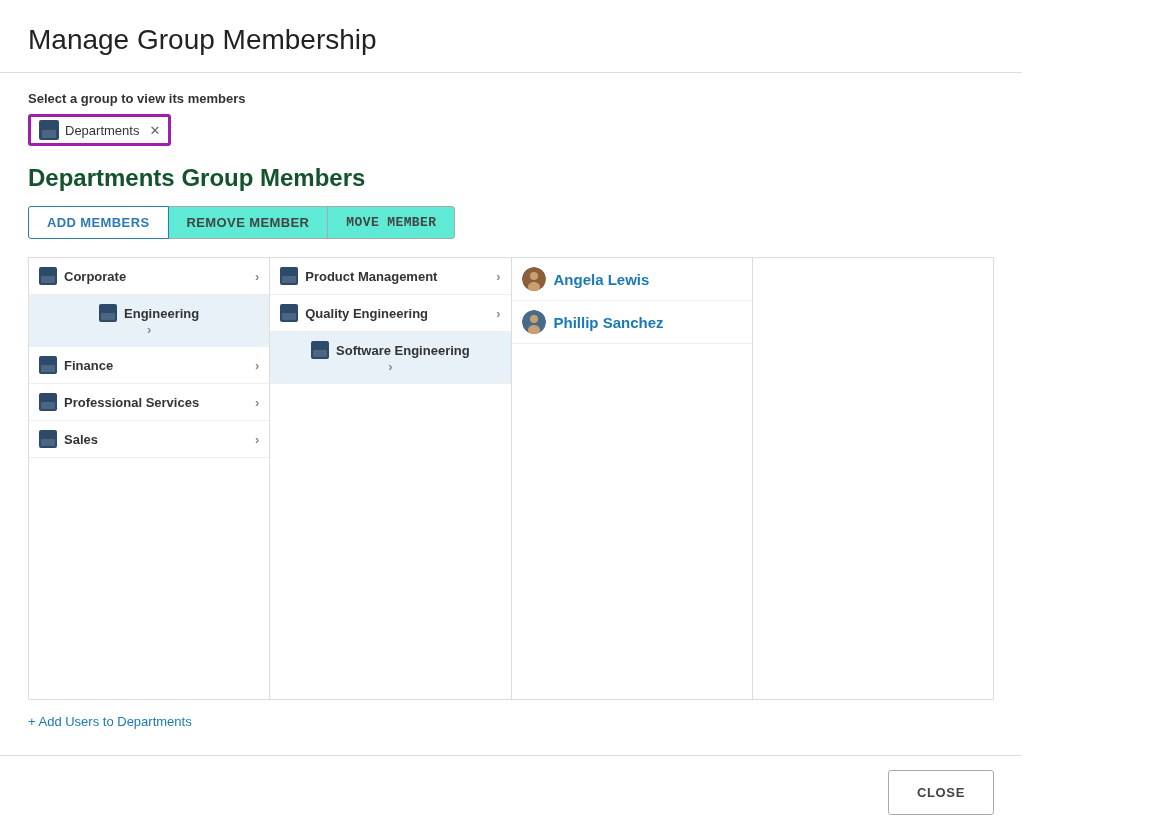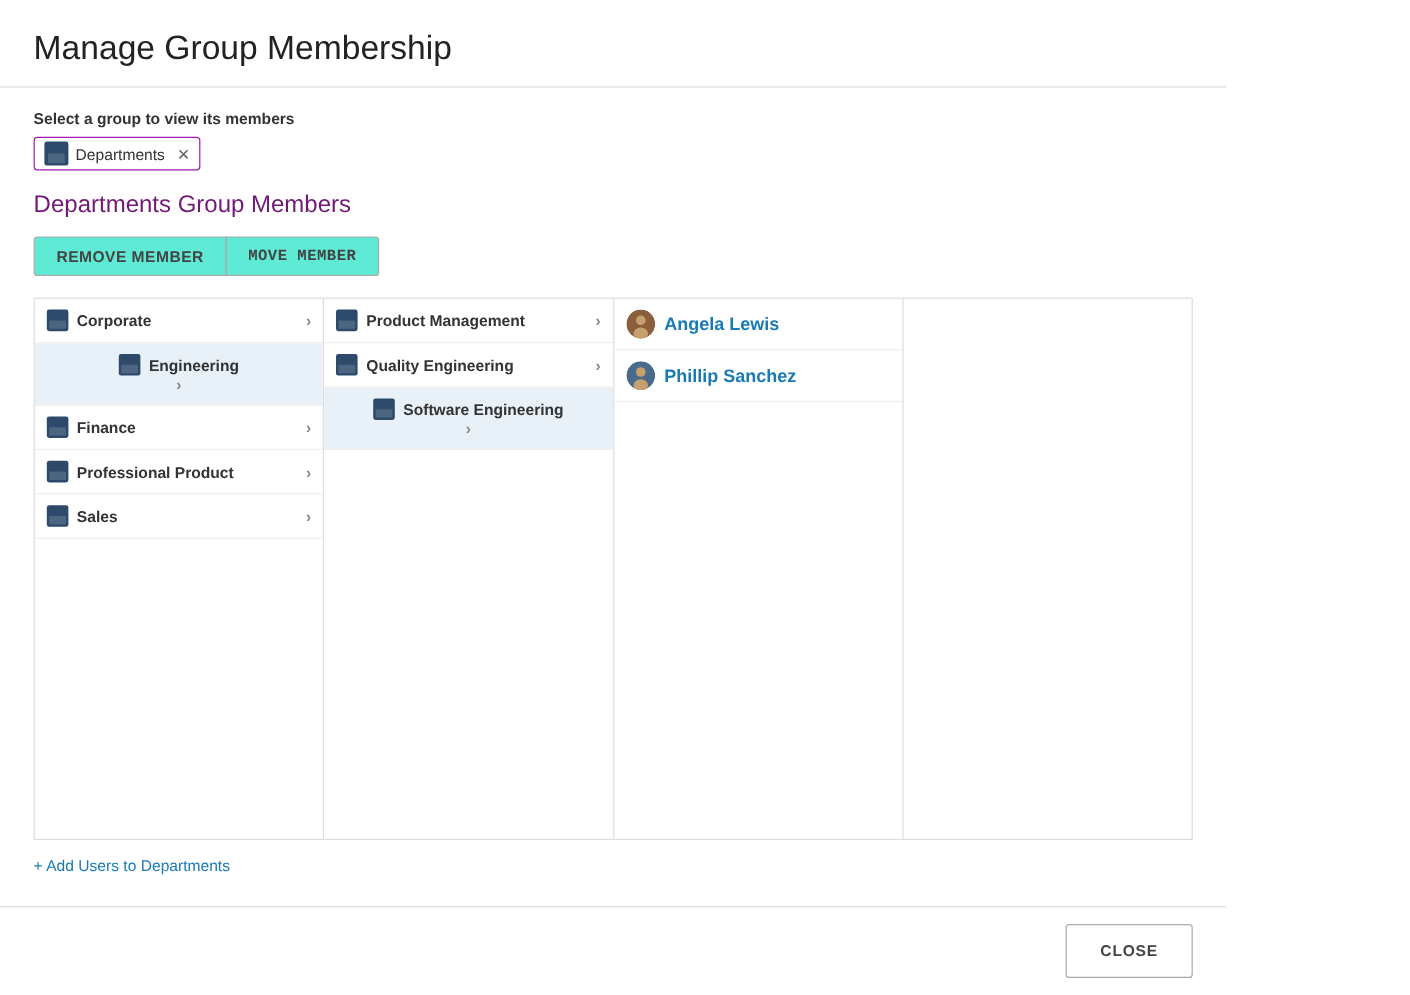--- a/index.html
+++ b/index.html
@@ -42,21 +42,21 @@
     .group-tag-row {
       display: flex;
       align-items: center;
       gap: 8px;
       margin-bottom: 18px;
     }
     .group-tag {
       display: flex;
       align-items: center;
       gap: 6px;
-      border: 1px solid #a21caf;
+      border: 3px solid #a21caf;
       border-radius: 3px;
       padding: 3px 8px;
       font-size: 13px;
       background: #fff;
     }
     .group-tag-icon {
       width: 20px;
       height: 20px;
       background: #2d4a6b;
       display: inline-block;
@@ -75,23 +75,23 @@
       background: rgba(255,255,255,0.15);
       border-radius: 1px;
     }
     .group-tag-close {
       color: #666;
       cursor: pointer;
       font-size: 13px;
       margin-left: 4px;
     }
     .section-title {
-      font-size: 20px;
-      font-weight: 400;
-      color: #701a75;
+      font-size: 24px;
+      font-weight: 700;
+      color: #14532d;
       margin-bottom: 14px;
     }
     .action-buttons {
       display: flex;
       gap: 0;
       margin-bottom: 18px;
     }
     .action-btn {
       border: 1px solid #aaa;
       background: #5eead4;
@@ -240,20 +240,21 @@
       <div class="group-tag">
         <span class="group-tag-icon"></span>
         <span>Departments</span>
         <span class="group-tag-close">✕</span>
       </div>
     </div>
 
     <div class="section-title">Departments Group Members</div>
 
     <div class="action-buttons">
+      <button class="action-btn active">ADD MEMBERS</button>
       <button class="action-btn">REMOVE MEMBER</button>
       <button class="action-btn">MOVE MEMBER</button>
     </div>
 
     <div class="columns-container">
 
       <div class="column" id="col1">
           <div class="column-item">
       <div class="column-item-left">
         <span class="item-icon"></span>
@@ -271,21 +272,21 @@
           <div class="column-item">
       <div class="column-item-left">
         <span class="item-icon"></span>
         <span>Finance</span>
       </div>
       <span class="chevron">›</span>
     </div>
           <div class="column-item">
       <div class="column-item-left">
         <span class="item-icon"></span>
-        <span>Professional Product</span>
+        <span>Professional Services</span>
       </div>
       <span class="chevron">›</span>
     </div>
           <div class="column-item">
       <div class="column-item-left">
         <span class="item-icon"></span>
         <span>Sales</span>
       </div>
       <span class="chevron">›</span>
     </div>

